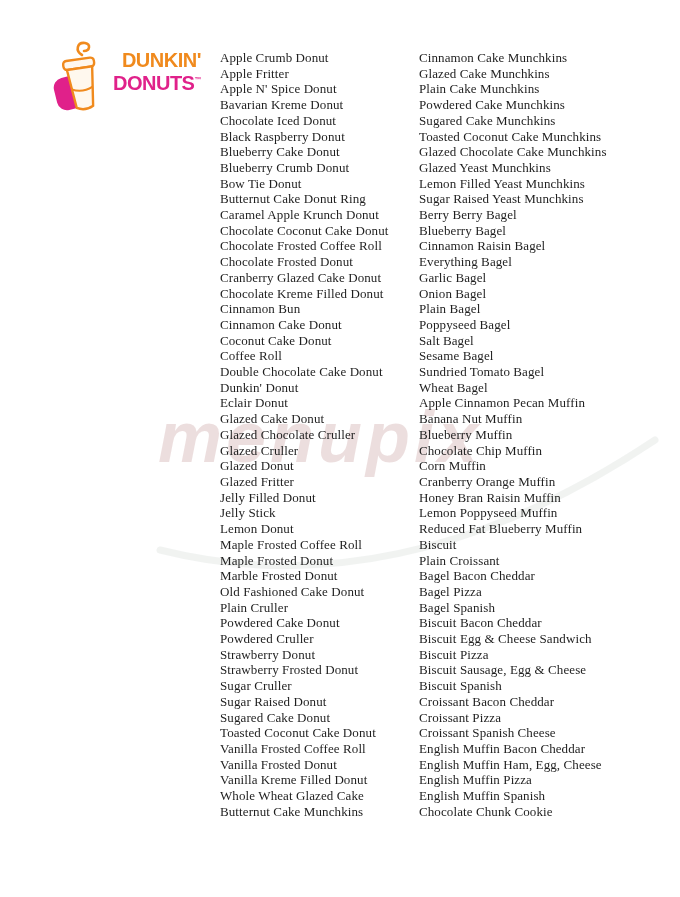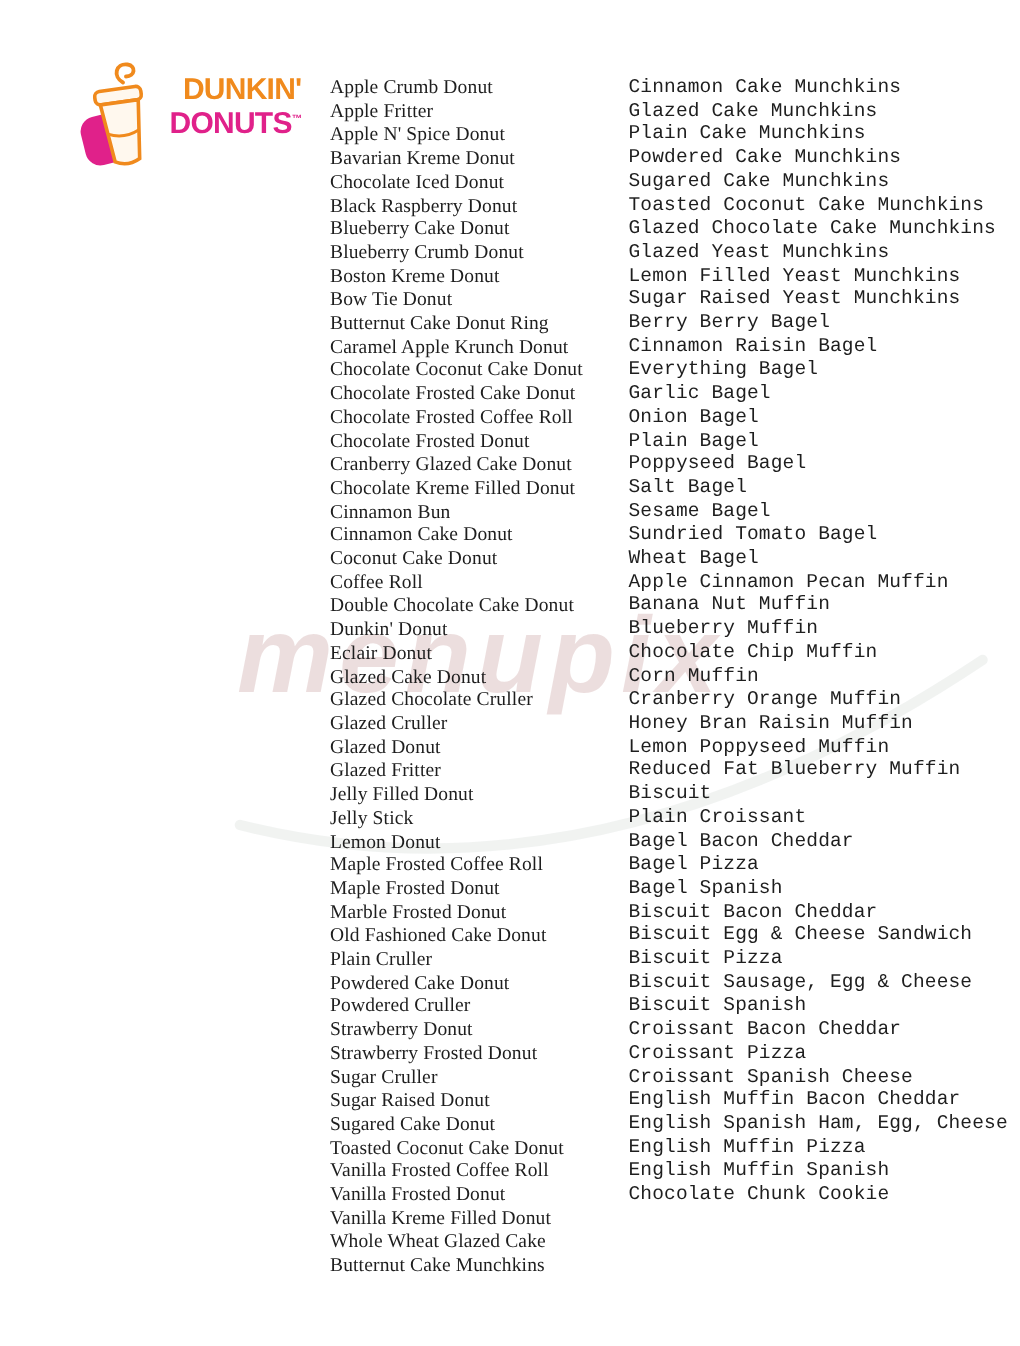--- a/index.html
+++ b/index.html
@@ -65,21 +65,21 @@
   }
 
   
   .menu-col {
     position:absolute; top:50px;
     font-size:13px; line-height:15.7px;
     color:#1e1e1e;
     letter-spacing:0.1px;
   }
   .col-left  { left:220px; width:195px; }
-  .col-right { left:419px; width:250px;font-family:Liberation Mono, monospace; }
+  .col-right { left:419px; width:250px; }
   .menu-item { white-space:nowrap; }
 </style>
 </head>
 <body>
 
 <div class="page">
 
   <svg class="watermark-swoosh" viewBox="0 0 520 220">
     <path d="M10 150 Q 250 210 505 40" stroke="#8fa096" stroke-width="7" fill="none" stroke-linecap="round"></path>
   </svg>
@@ -106,26 +106,24 @@
 
   <div class="menu-col col-left">
       <div class="menu-item">Apple Crumb Donut</div>
       <div class="menu-item">Apple Fritter</div>
       <div class="menu-item">Apple N' Spice Donut</div>
       <div class="menu-item">Bavarian Kreme Donut</div>
       <div class="menu-item">Chocolate Iced Donut</div>
       <div class="menu-item">Black Raspberry Donut</div>
       <div class="menu-item">Blueberry Cake Donut</div>
       <div class="menu-item">Blueberry Crumb Donut</div>
-      <div class="menu-item">Boston Kreme Donut</div>
       <div class="menu-item">Bow Tie Donut</div>
       <div class="menu-item">Butternut Cake Donut Ring</div>
       <div class="menu-item">Caramel Apple Krunch Donut</div>
       <div class="menu-item">Chocolate Coconut Cake Donut</div>
-      <div class="menu-item">Chocolate Frosted Cake Donut</div>
       <div class="menu-item">Chocolate Frosted Coffee Roll</div>
       <div class="menu-item">Chocolate Frosted Donut</div>
       <div class="menu-item">Cranberry Glazed Cake Donut</div>
       <div class="menu-item">Chocolate Kreme Filled Donut</div>
       <div class="menu-item">Cinnamon Bun</div>
       <div class="menu-item">Cinnamon Cake Donut</div>
       <div class="menu-item">Coconut Cake Donut</div>
       <div class="menu-item">Coffee Roll</div>
       <div class="menu-item">Double Chocolate Cake Donut</div>
       <div class="menu-item">Dunkin' Donut</div>
@@ -162,20 +160,21 @@
       <div class="menu-item">Glazed Cake Munchkins</div>
       <div class="menu-item">Plain Cake Munchkins</div>
       <div class="menu-item">Powdered Cake Munchkins</div>
       <div class="menu-item">Sugared Cake Munchkins</div>
       <div class="menu-item">Toasted Coconut Cake Munchkins</div>
       <div class="menu-item">Glazed Chocolate Cake Munchkins</div>
       <div class="menu-item">Glazed Yeast Munchkins</div>
       <div class="menu-item">Lemon Filled Yeast Munchkins</div>
       <div class="menu-item">Sugar Raised Yeast Munchkins</div>
       <div class="menu-item">Berry Berry Bagel</div>
+      <div class="menu-item">Blueberry Bagel</div>
       <div class="menu-item">Cinnamon Raisin Bagel</div>
       <div class="menu-item">Everything Bagel</div>
       <div class="menu-item">Garlic Bagel</div>
       <div class="menu-item">Onion Bagel</div>
       <div class="menu-item">Plain Bagel</div>
       <div class="menu-item">Poppyseed Bagel</div>
       <div class="menu-item">Salt Bagel</div>
       <div class="menu-item">Sesame Bagel</div>
       <div class="menu-item">Sundried Tomato Bagel</div>
       <div class="menu-item">Wheat Bagel</div>
@@ -195,19 +194,19 @@
       <div class="menu-item">Bagel Spanish</div>
       <div class="menu-item">Biscuit Bacon Cheddar</div>
       <div class="menu-item">Biscuit Egg &amp; Cheese Sandwich</div>
       <div class="menu-item">Biscuit Pizza</div>
       <div class="menu-item">Biscuit Sausage, Egg &amp; Cheese</div>
       <div class="menu-item">Biscuit Spanish</div>
       <div class="menu-item">Croissant Bacon Cheddar</div>
       <div class="menu-item">Croissant Pizza</div>
       <div class="menu-item">Croissant Spanish Cheese</div>
       <div class="menu-item">English Muffin Bacon Cheddar</div>
-      <div class="menu-item">English Spanish Ham, Egg, Cheese</div>
+      <div class="menu-item">English Muffin Ham, Egg, Cheese</div>
       <div class="menu-item">English Muffin Pizza</div>
       <div class="menu-item">English Muffin Spanish</div>
       <div class="menu-item">Chocolate Chunk Cookie</div>
     </div>
 
 </div>
 
 </body></html>

